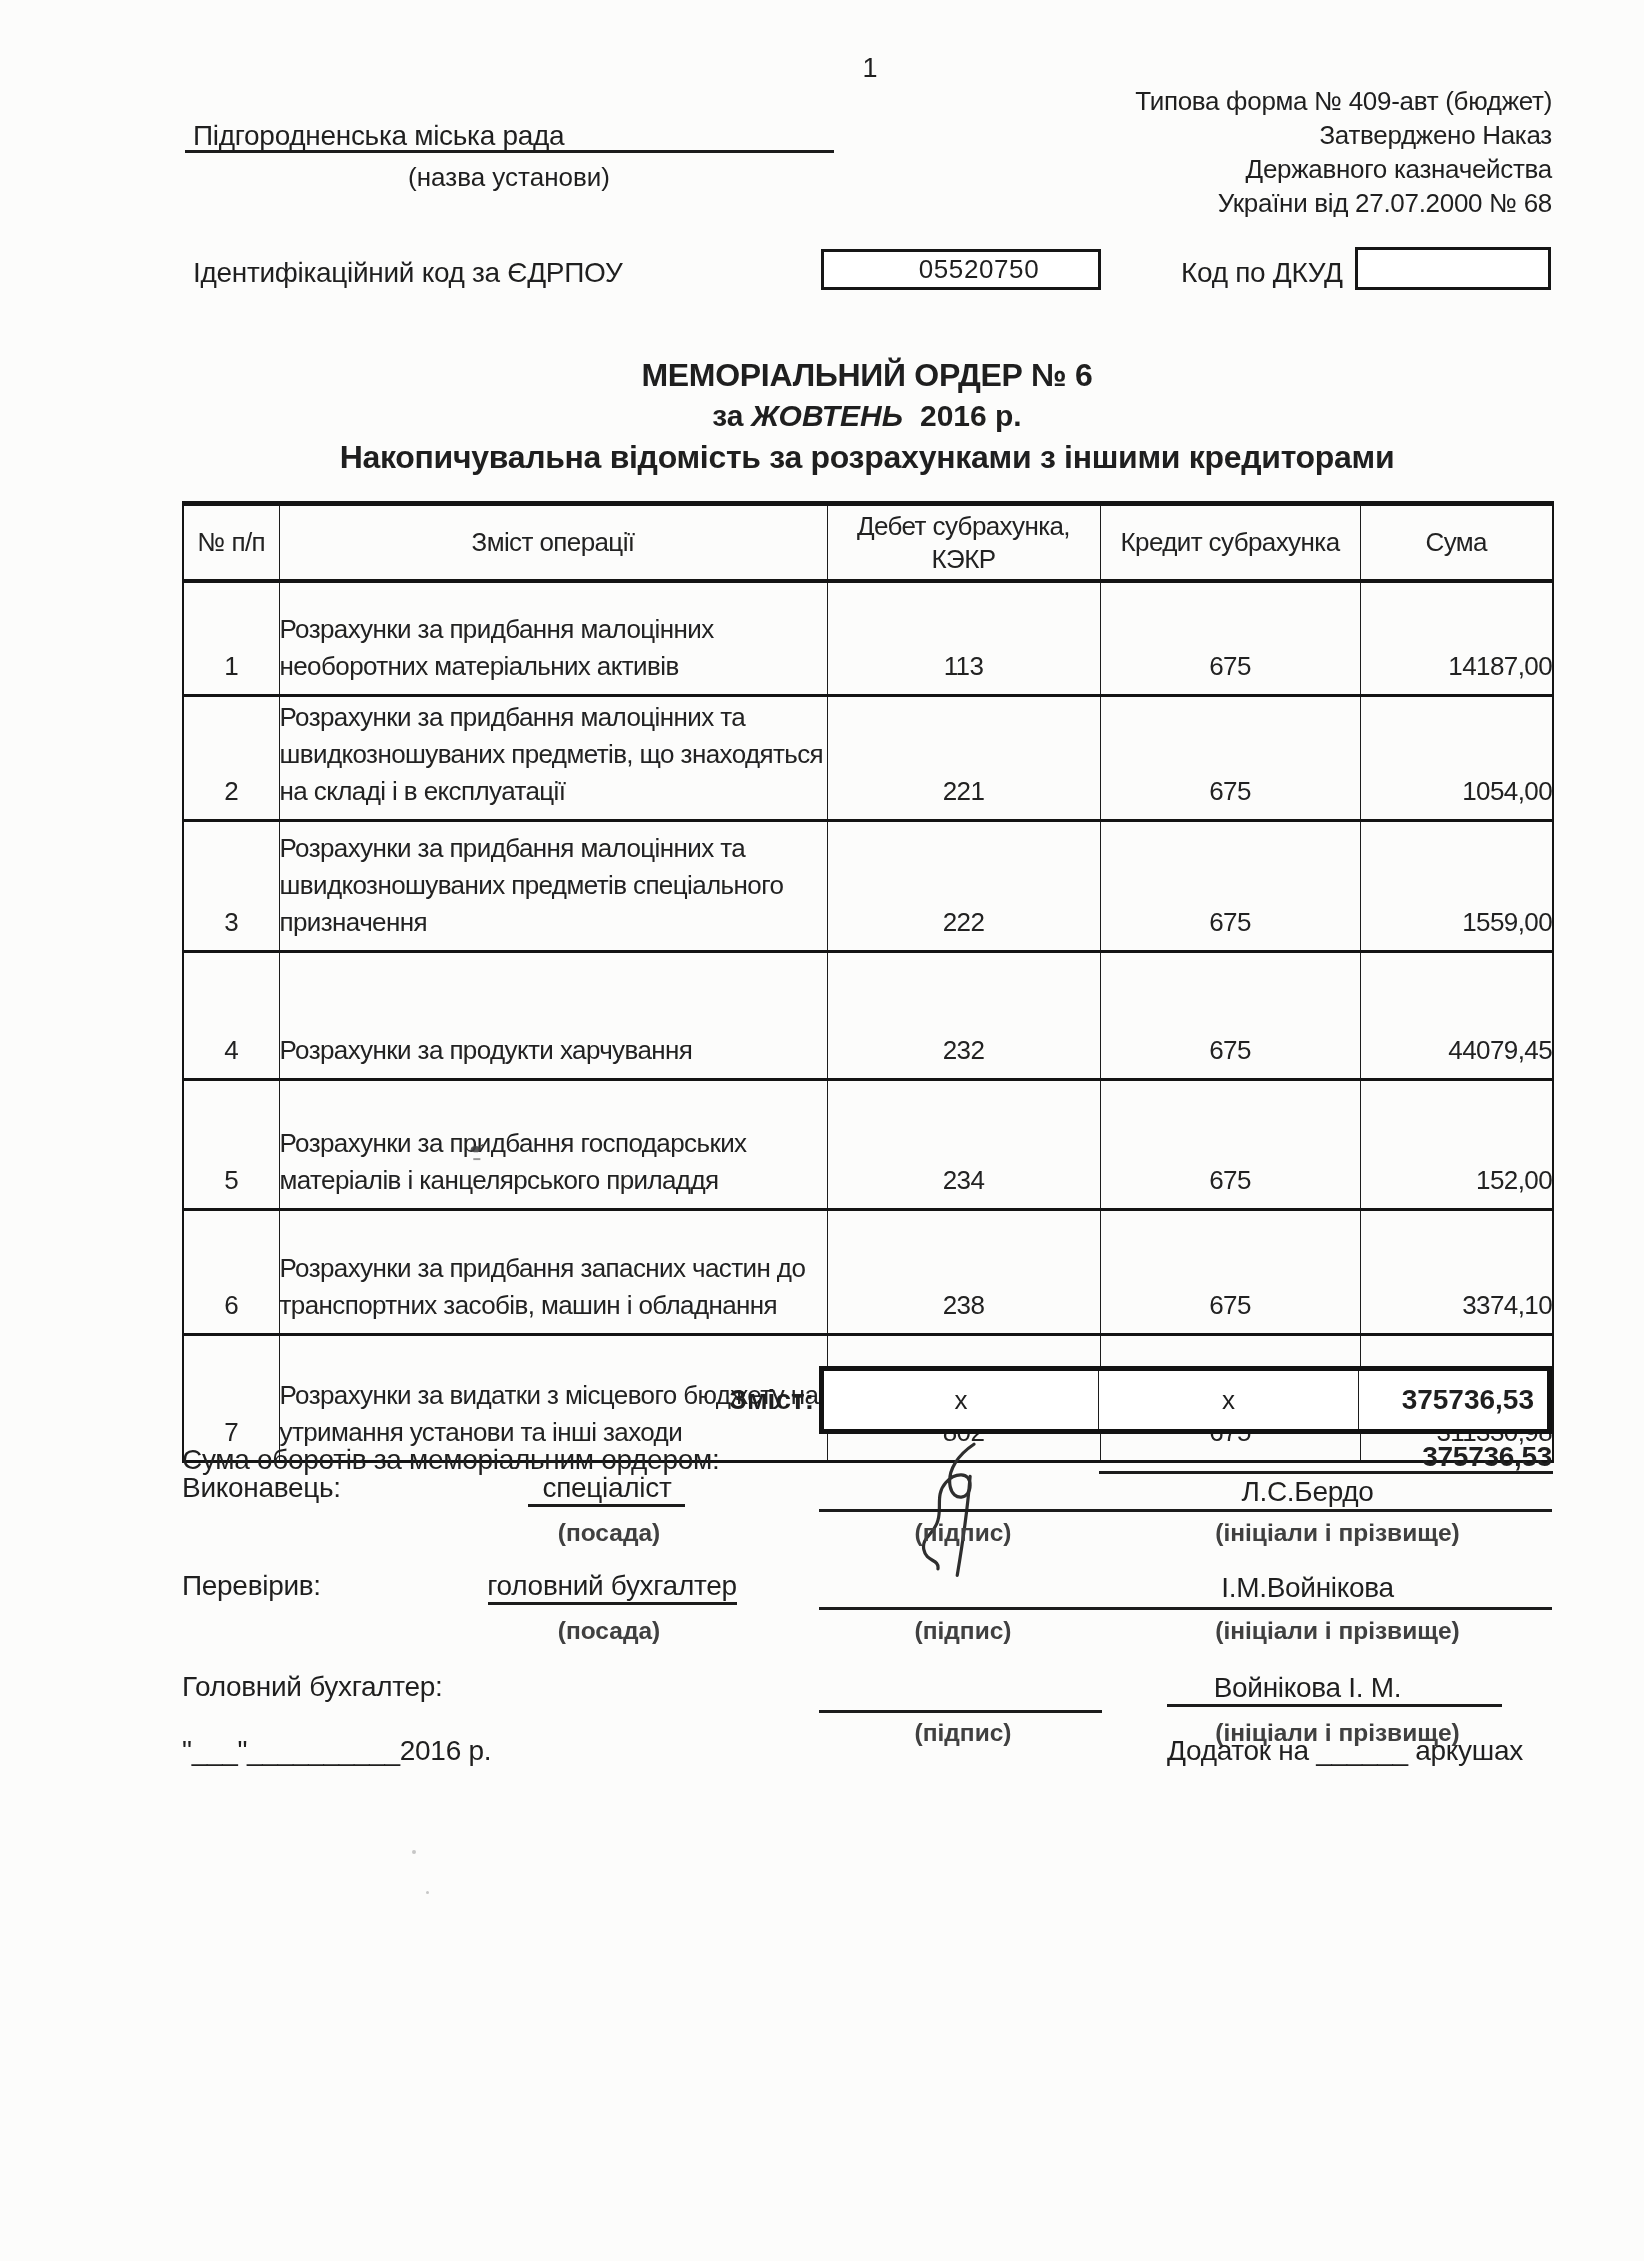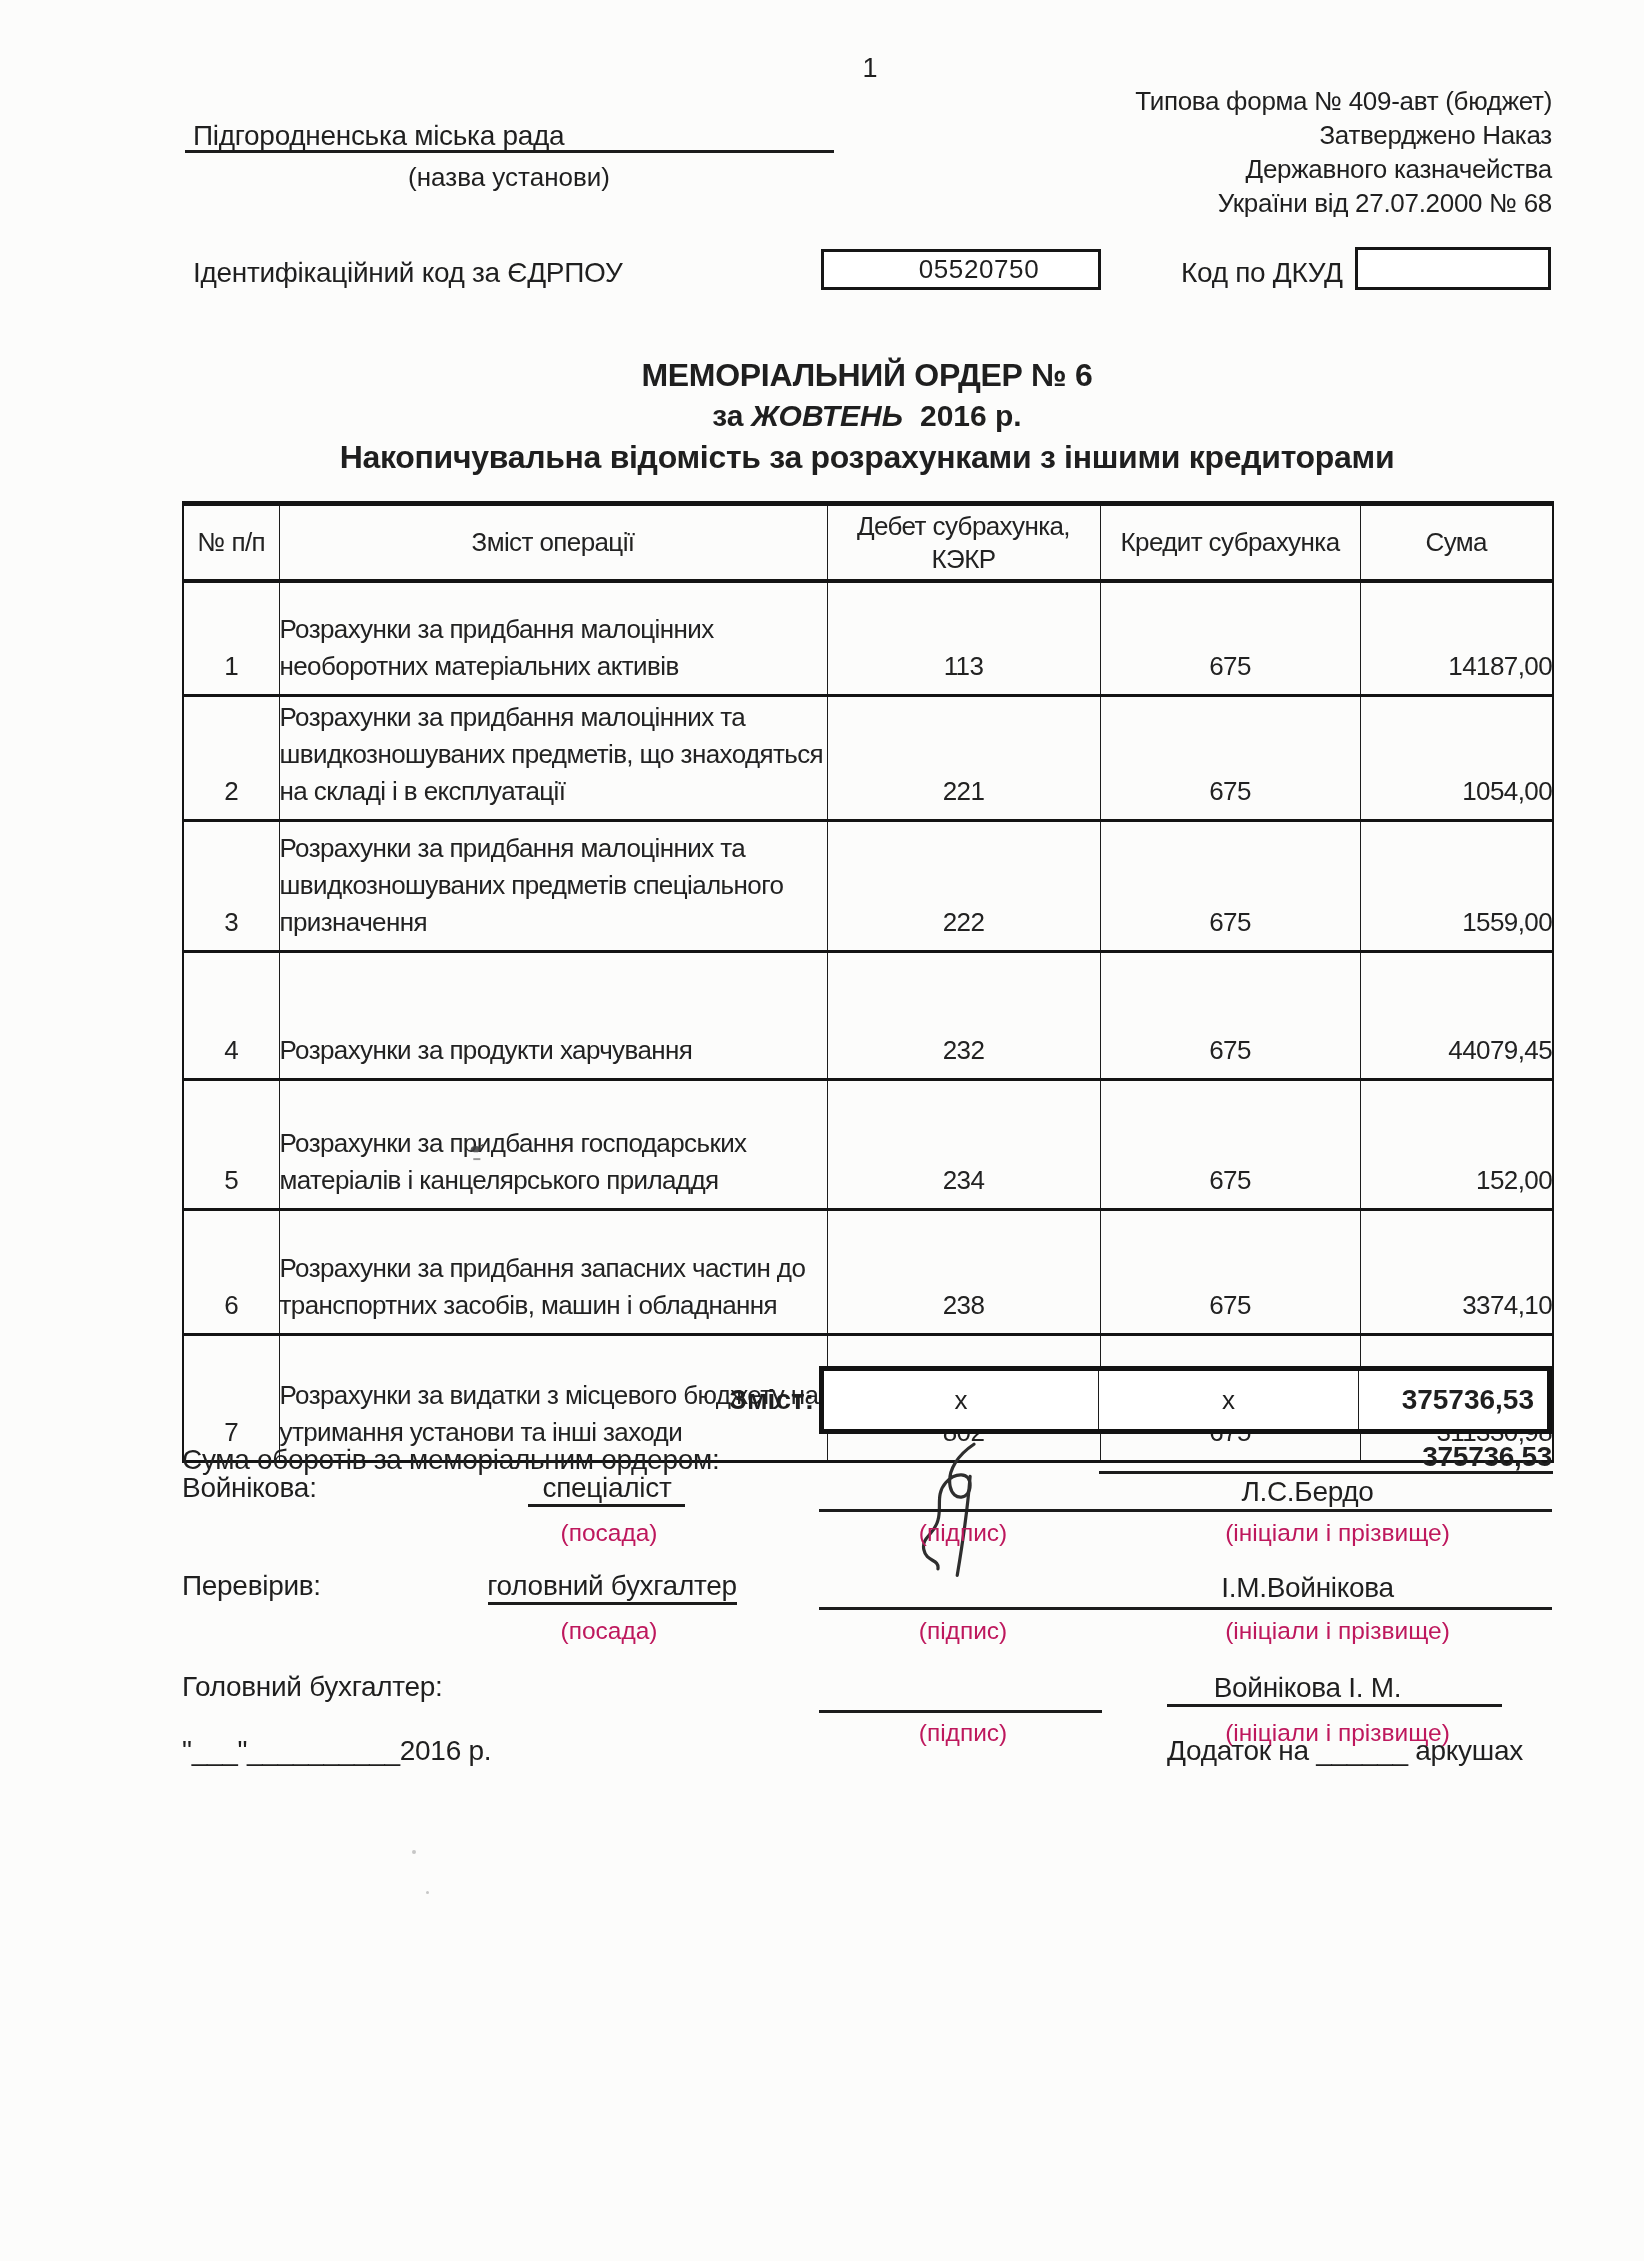--- a/index.html
+++ b/index.html
@@ -73,21 +73,21 @@
   .total-box .tc { height:100%; display:flex; align-items:center; justify-content:center; font-size:26px; box-sizing:border-box; }
   .total-box .tc1 { width:274px; }
   .total-box .tc2 { width:260px; border-left:1.9px solid #1c1c1c; }
   .total-box .tc3 { width:185px; border-left:1.9px solid #1c1c1c; justify-content:flex-end; padding-right:9px; font-size:28px; font-weight:bold; }
 
   .summary-label { left:182px; top:1443px; }
   .summary-value { left:1288px; top:1440px; width:264px; text-align:right; font-weight:bold; }
   .summary-underline { left:1099px; top:1471px; width:454px; height:3.2px; }
 
   
-  .cap { font-size:24.5px; color:#be185d; text-align:center; }
+  .cap { font-size:24.5px; color:#404040; text-align:center;font-weight:bold; }
   .sig-line { height:3.2px; }
   .pos-underline { height:2.6px; }
 
   .speck { position:absolute; background:#9a9a9a; border-radius:50%; opacity:.55; }
 </style>
 </head>
 <body>
 
 <div class="page">
 
@@ -201,21 +201,21 @@
   <div class="abs total-box">
     <div class="tc tc1">x</div>
     <div class="tc tc2">x</div>
     <div class="tc tc3">375736,53</div>
   </div>
 
   <div class="abs t44 summary-label">Сума оборотів за меморіальним ордером:</div>
   <div class="abs t44 summary-value">375736,53</div>
   <div class="hline summary-underline"></div>
 
-  <div class="abs t44" style="left:182px; top:1471px;">Войнікова:</div>
+  <div class="abs t44" style="left:182px; top:1471px;">Виконавець:</div>
   <div class="abs t44 center" style="left:533px; top:1471px; width:148px;">спеціаліст</div>
   <div class="hline pos-underline" style="left:528px; top:1504px; width:157px;"></div>
   <svg class="abs" style="left:902px; top:1440px;" width="106" height="137" viewBox="0 0 165 212">
     <path d="M112,6 C88,22 70,46 75,72 C80,96 106,92 106,70 C106,48 82,50 68,66 C52,84 62,104 56,124 C50,148 30,150 34,170 C38,190 58,184 56,200" fill="none" stroke="#2e2e2e" stroke-width="5" stroke-linecap="round"></path>
     <path d="M106,56 C102,110 94,162 86,210" fill="none" stroke="#2e2e2e" stroke-width="5" stroke-linecap="round"></path>
   </svg>
   <div class="hline sig-line" style="left:819px; top:1509px; width:733px;"></div>
   <div class="abs t44 center" style="left:1127px; top:1475px; width:361px;">Л.С.Бердо</div>
   <div class="abs cap" style="left:480px; top:1519px; width:258px;">(посада)</div>
   <div class="abs cap" style="left:834px; top:1519px; width:258px;">(підпис)</div>

